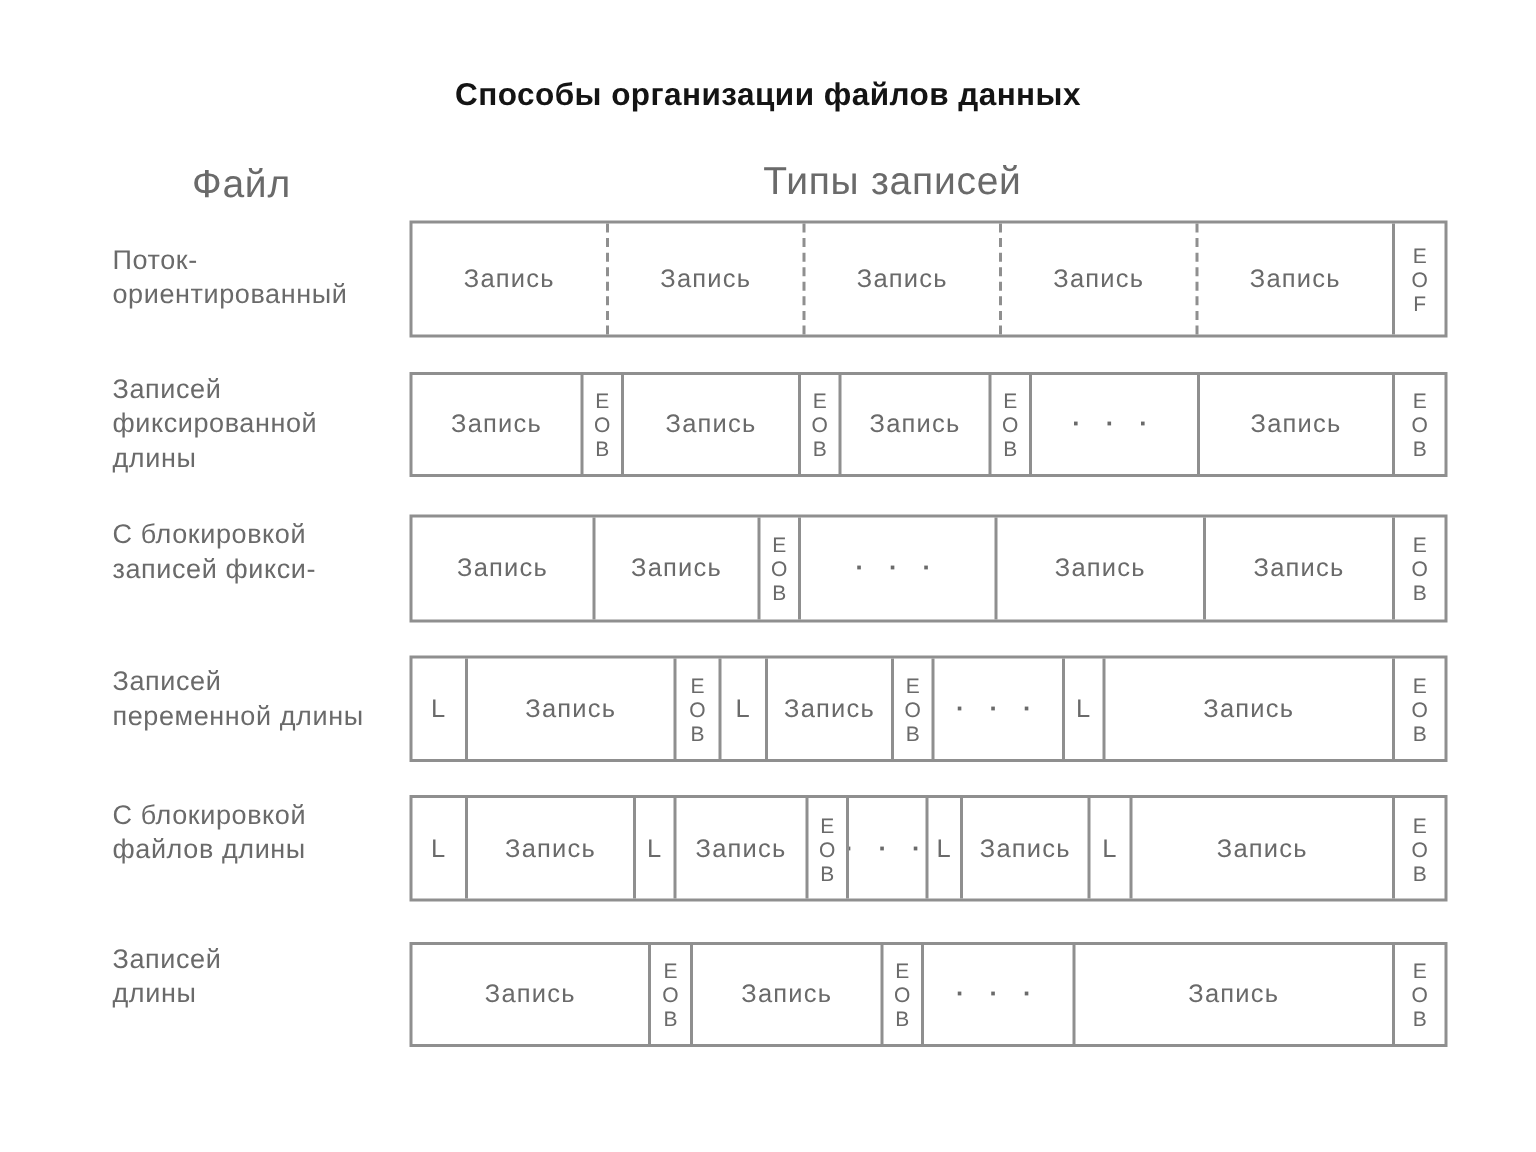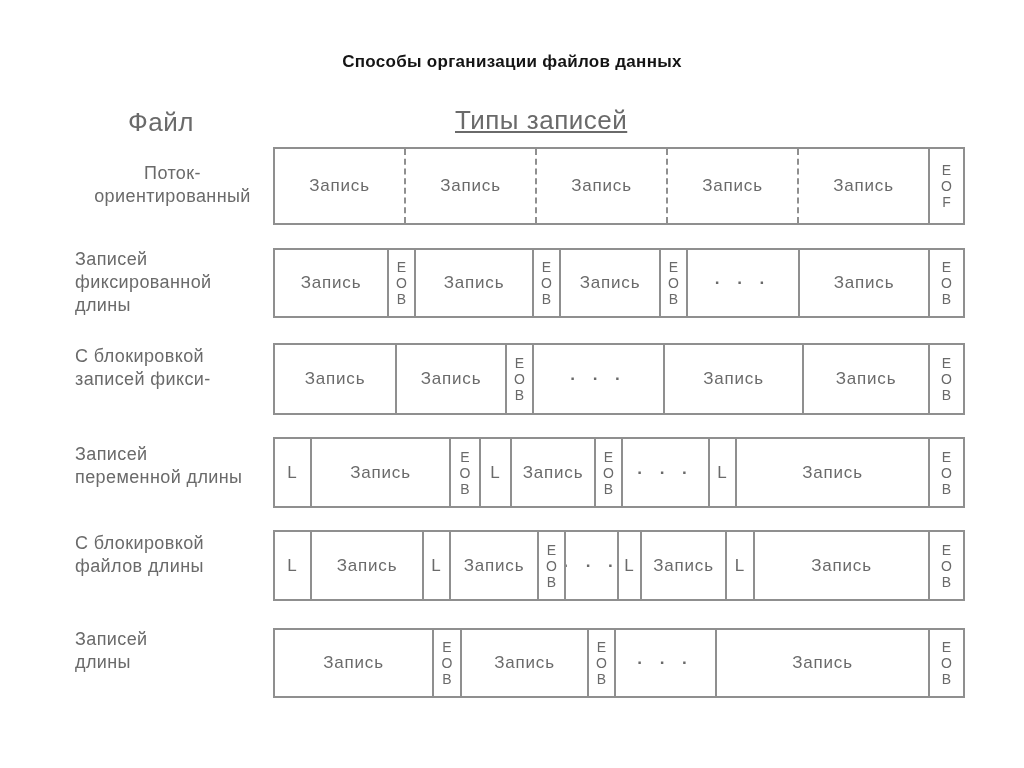--- a/index.html
+++ b/index.html
@@ -14,33 +14,33 @@
     width: 1024px; height: 768px;
     background: #ffffff;
     --ink: #6a6a6a;
     --line: #8f8f8f;
     --title-ink: #141414;
   }
   .title {
     position: absolute;
     top: 52px; left: 0; width: 1024px;
     text-align: center;
-    font-size: 17px;
+    font-size: 21px;
     font-weight: bold;
     color: var(--title-ink);
     letter-spacing: 0.3px;
   }
   .col-header {
     position: absolute;
     font-size: 26px;
     color: var(--ink);
     letter-spacing: 0.5px;
   }
   .col-header.file { left: 128px; top: 107px; }
-  .col-header.types { left: 455px; top: 105px; width: 280px; text-align: left; text-decoration: underline; }
+  .col-header.types { left: 455px; top: 105px; width: 280px; text-align: center; }
 
   .row-label {
     position: absolute;
     left: 75px;
     width: 195px;
     font-size: 18px;
     line-height: 23px;
     color: var(--ink);
     letter-spacing: 0.4px;
   }
@@ -81,21 +81,21 @@
   .stack-ch { text-align: center; }
 </style>
 </head>
 <body>
 
 <div id="canvas" style="--ink: #6a6a6a; --line: #8f8f8f; --title-ink: #141414;">
   <div class="title">Способы организации файлов данных</div>
   <div class="col-header file">Файл</div>
   <div class="col-header types">Типы записей</div>
   <div id="diagram-rows">
-      <div class="row-label" style="top: 162px; text-align: center;">
+      <div class="row-label" style="top: 162px;">
         <div>Поток-</div>
         <div>ориентированный</div>
       </div>
       <div class="row-box" style="top: 147px; height: 78px;">
         <div class="cell record" style="flex: 1 1 0px;">Запись</div>
         <div class="cell record sep-dashed" style="flex: 1 1 0px;">Запись</div>
         <div class="cell record sep-dashed" style="flex: 1 1 0px;">Запись</div>
         <div class="cell record sep-dashed" style="flex: 1 1 0px;">Запись</div>
         <div class="cell record sep-dashed" style="flex: 1 1 0px;">Запись</div>
         <div class="cell marker sep-solid" style="flex: 0 0 35px;">

